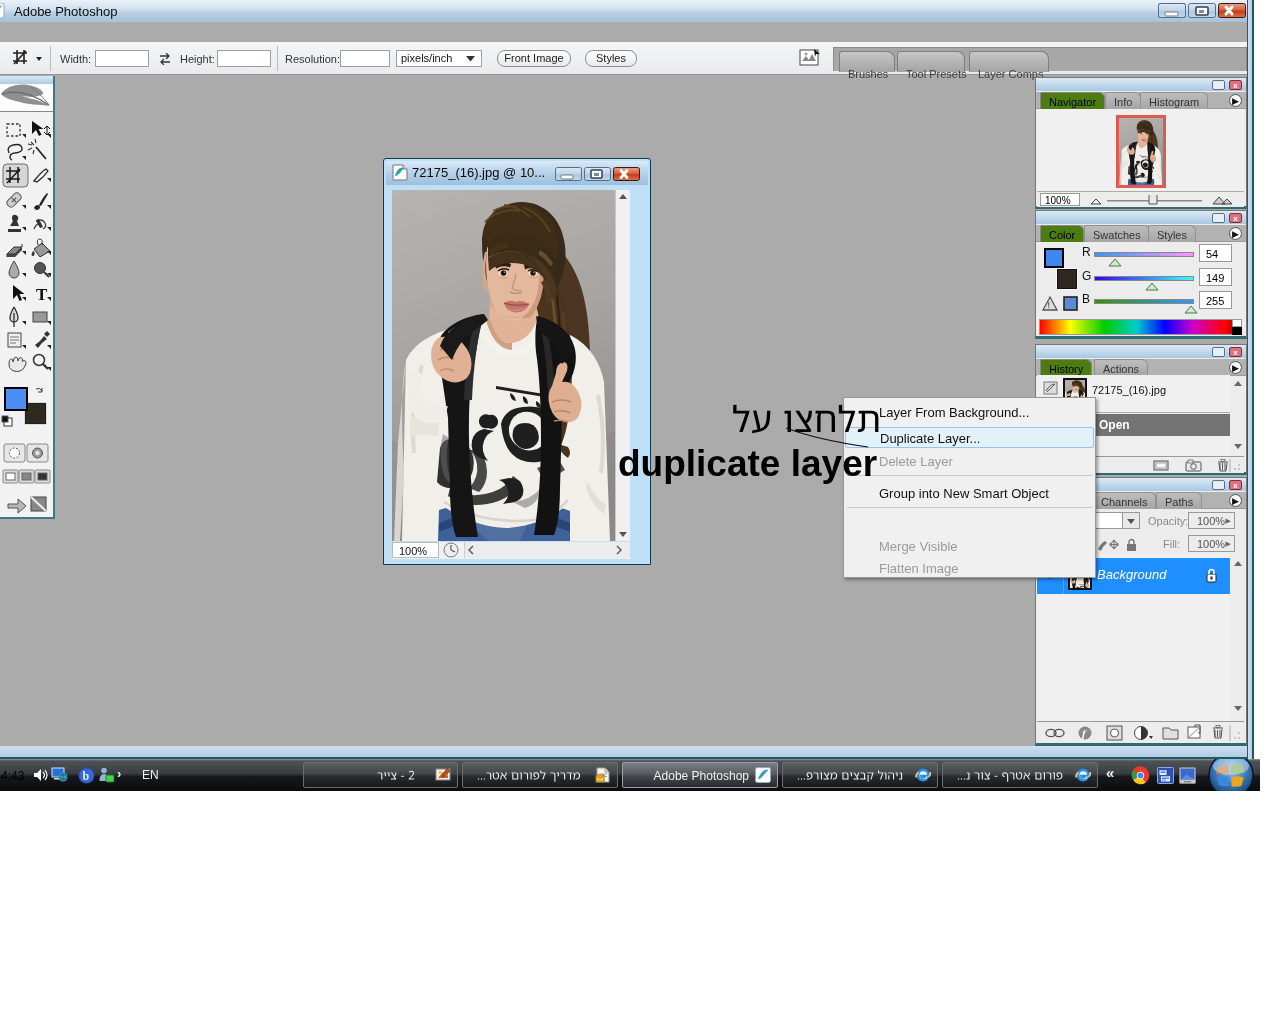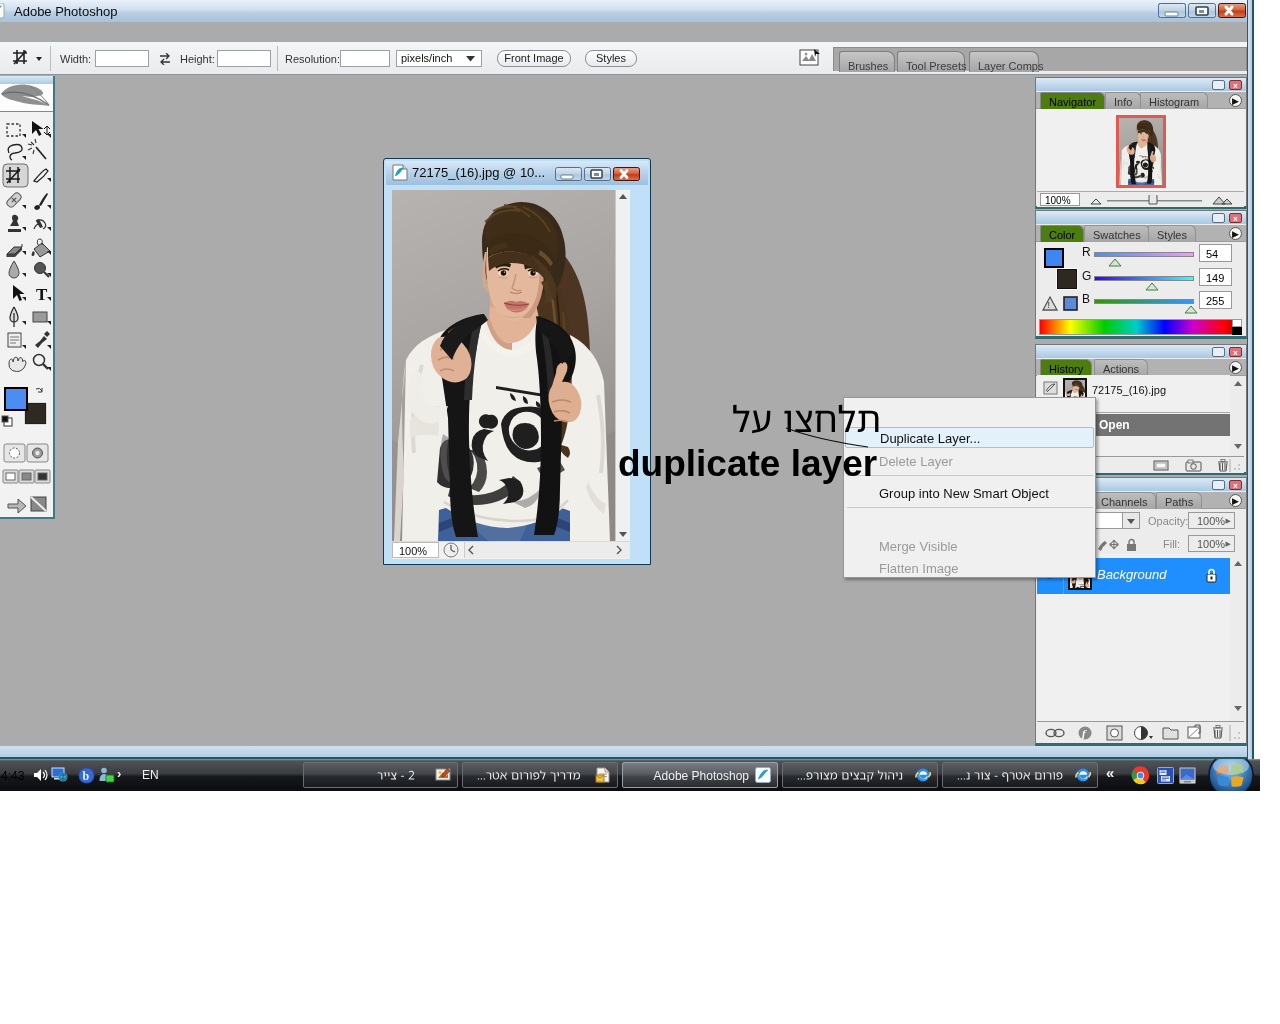--- a/index.html
+++ b/index.html
@@ -16,21 +16,21 @@
   background:linear-gradient(#fbfcfd,#eef1f5); border-right:1px solid #274a5e; }
 #menubar span { position:absolute; top:3px; font-size:13px; color:#111; }
 #optbar { position:absolute; left:0; top:42px; width:1254px; height:33px;
   background:linear-gradient(#f4f5f6,#e9ebed); border-bottom:1px solid #8f959b; border-right:1px solid #274a5e;}
 .sep { position:absolute; top:4px; width:1px; height:25px; background:#b9bcbf; }
 .olabel { position:absolute; top:11px; font-size:11px; color:#333; }
 .obox { position:absolute; top:8px; height:17px; background:#fff; border:1px solid #9aa0a6; }
 .obtn { position:absolute; top:8px; height:17px; background:linear-gradient(#fdfdfd,#e8eaec); border:1px solid #8a9096; border-radius:8px; font-size:11px; color:#222; text-align:center; line-height:15px; }
 
 #pwell { position:absolute; left:833px; top:47px; width:414px; height:24px; background:#a7a7a7; border:1px solid #8c8c8c; border-bottom:none;}
-.wtab { position:absolute; top:3px; height:21px; background:linear-gradient(#c6c6c6,#a4a4a4); border:1px solid #7e7e7e; border-bottom:none; border-radius:3px 8px 0 0; font-size:11px; color:#3c3c3c; padding:8px 10px 0 8px; white-space:nowrap; }
+.wtab { position:absolute; top:3px; height:21px; background:linear-gradient(#c6c6c6,#a4a4a4); border:1px solid #7e7e7e; border-bottom:none; border-radius:3px 8px 0 0; font-size:11px; color:#3c3c3c; padding:16px 10px 0 8px; white-space:nowrap; }
 
 #toolbox { position:absolute; left:0; top:76px; width:55px; height:443px; background:#f2f2f2; border-right:2px solid #3d7a84; border-bottom:2px solid #3d7a84; }
 #tb-title { position:absolute; left:0; top:0; width:53px; height:8px; background:linear-gradient(#dbe8f4,#accbe4); }
 #tb-feather { position:absolute; left:0; top:8px; width:53px; height:28px; background:#fcfcfc; border-bottom:1px solid #888; }
 
 #docwin { position:absolute; left:383px; top:158px; width:268px; height:407px;
   background:#bfe0f6; border:1px solid #10384f; border-radius:3px 3px 0 0; }
 #doc-title { position:absolute; left:2px; top:2px; width:262px; height:24px;
   background:linear-gradient(#d8e9f7,#b3cfe8 55%,#9cc0de); }
 #doc-title .t { position:absolute; left:26px; top:4px; font-size:13px; color:#0a0a0a; }
@@ -131,21 +131,21 @@
     <svg class="abs" style="left:799px;top:5px" width="24" height="23" viewBox="0 0 24 23">
           <rect x="1" y="3" width="18" height="15" fill="#fff" stroke="#444"></rect>
           <path d="M3 14 l4 -5 3 4 3 -6 4 7 z" fill="#888"></path>
           <circle cx="7" cy="7" r="1.5" fill="#999"></circle>
           <path d="M15 2 l6 5 -4 0 -1 3 z" fill="#111"></path>
         </svg>
   </div>
   <div id="pwell">
     <div class="wtab" style="left:5px;width:56px">Brushes</div>
     <div class="wtab" style="left:63px;width:68px">Tool Presets</div>
-    <div class="wtab" style="left:135px;width:70px">Layer Comps</div>
+    <div class="wtab" style="left:135px;width:80px">Layer Comps</div>
   </div>
 
   <div id="toolbox">
     <div id="tb-title"></div>
     <div id="tb-feather">
       <svg width="53" height="26" viewBox="0 0 53 26">
             <path d="M1 10 C6 2, 20 -2, 32 2 C40 4, 44 8, 43 10 C36 14, 28 13, 22 12 C30 15, 38 15, 50 22 C38 20, 28 21, 20 18 C10 16, 3 13, 1 10 Z" fill="#8f8f8f"></path>
             <path d="M2 10 C14 6, 30 8, 49 21" stroke="#6a6a6a" stroke-width="1.2" fill="none"></path>
             <path d="M30 2 C38 8 44 14 49 21" stroke="#7c7c7c" stroke-width="1" fill="none"></path>
           </svg>
@@ -455,20 +455,21 @@
             <rect x="179" y="3.5" width="4" height="2" stroke="#555" fill="none" stroke-width=".7"></rect>
         <line x1="193" y1="3" x2="193" y2="19" stroke="#aaa"></line>
         <circle cx="198" cy="16" r=".8" fill="#999"></circle>
             <circle cx="202" cy="16" r=".8" fill="#999"></circle>
             <circle cx="202" cy="11" r=".8" fill="#999"></circle>
       </svg>
     </div>
   </div>
 
   <div id="ctxmenu">
+    <div class="mi" style="top:4px">Layer From Background...</div>
     <div class="mi hi" style="top:29px;height:21px">Duplicate Layer...</div>
     <div class="mi gray" style="top:53px">Delete Layer</div>
     <div class="msep" style="top:77px"></div>
     <div class="mi" style="top:85px">Group into New Smart Object</div>
     <div class="msep" style="top:109px"></div>
     <div class="mi gray" style="top:138px">Merge Visible</div>
     <div class="mi gray" style="top:160px">Flatten Image</div>
   </div>
 
   <svg class="abs" style="left:731px;top:399px" width="152" height="42" viewBox="0 0 152 42">

